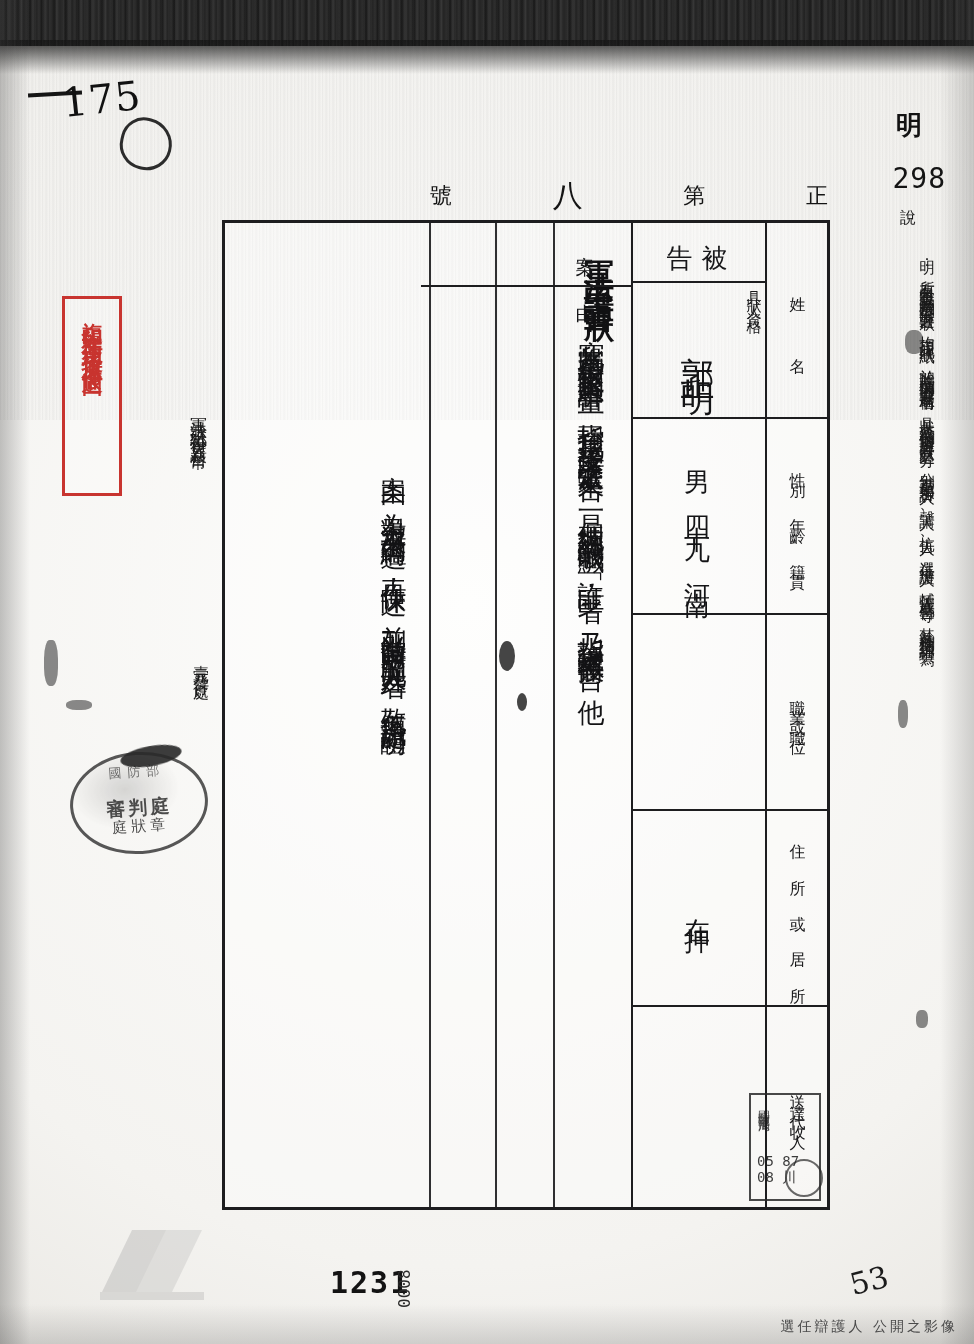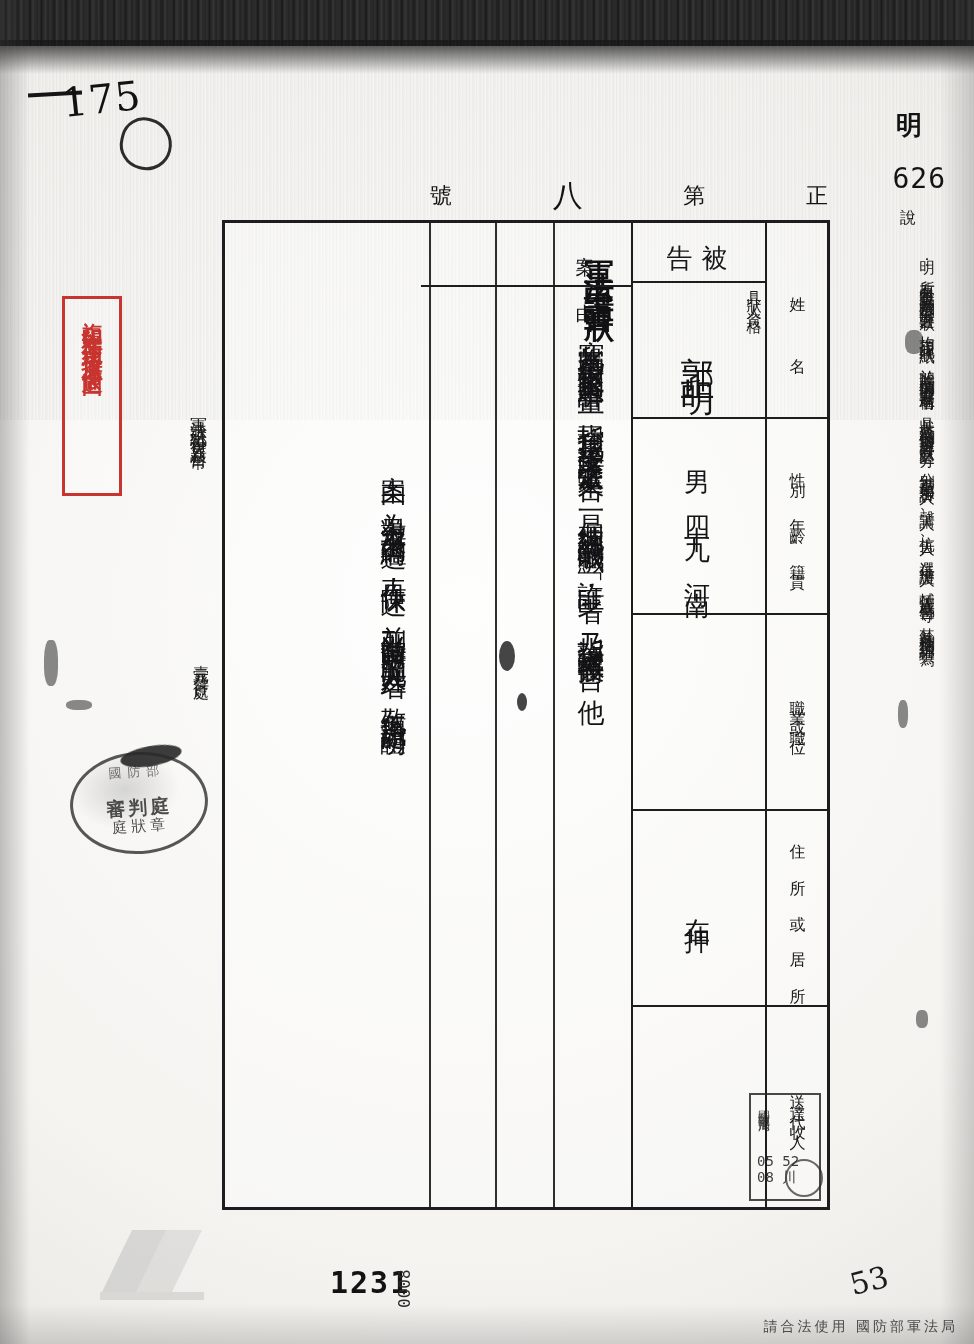--- a/index.html
+++ b/index.html
@@ -485,21 +485,21 @@
   <div class="note-b">壹元發行處</div>
 
   <div class="ink-blob"></div>
   <div class="oval-stamp">
     <div class="o-top">國防部</div>
     <div class="o-mid">審判庭</div>
     <div class="o-bot">庭狀章</div>
   </div>
 
   <div class="rt-ming">明</div>
-  <div class="rt-626">626</div>
+  <div class="rt-626">298</div>
   <div class="rt-shuo">說</div>
   <div class="rt-body">明：所有向各級軍審判機關提出之書狀，均須用此狀紙，於間首橫欄內擦寫書狀名稱，具狀人資格欄內按所具書狀之區分，分別書寫如告訴人、聲請人、抗告人、選任辯護人、輔佐人或就告等，其餘各欄均須詳細填寫。</div>
 
   <div class="form-head">
     <span>號</span>
     <span class="big">八</span>
     <span>第</span>
     <span>正</span>
   </div>
 
@@ -557,31 +557,31 @@
         <div class="cell" style="height:196px;">
           <span class="val-txt val-small">在押</span>
         </div>
         <div class="cell" style="height:200px;">
           <span class="val-txt val-small"></span>
         </div>
       </div>
 
       <div class="seal-box">
         <div class="s1">國防部軍法局</div>
-        <div class="seal-num">05 52
+        <div class="seal-num">05 87
 08 川</div>
       </div>
       <div class="seal-round"></div>
     </div>
   </div>
 
   <div class="page-num">1231</div>
   <div class="page-sub">0008</div>
   <div class="corner-scribble">53</div>
 
   <svg class="watermark" viewBox="0 0 112 96">
     <path d="M6 78 L36 16 L74 16 L44 78 Z" fill="#9a9a9a"></path>
     <path d="M40 78 L70 16 L106 16 L76 78 Z" fill="#b4b4b4"></path>
     <rect x="4" y="78" width="104" height="8" fill="#a6a6a6"></rect>
   </svg>
 
-  <div class="footer-note">請合法使用 國防部軍法局</div>
+  <div class="footer-note">選任辯護人 公開之影像</div>
 </div>
 
 </body></html>

